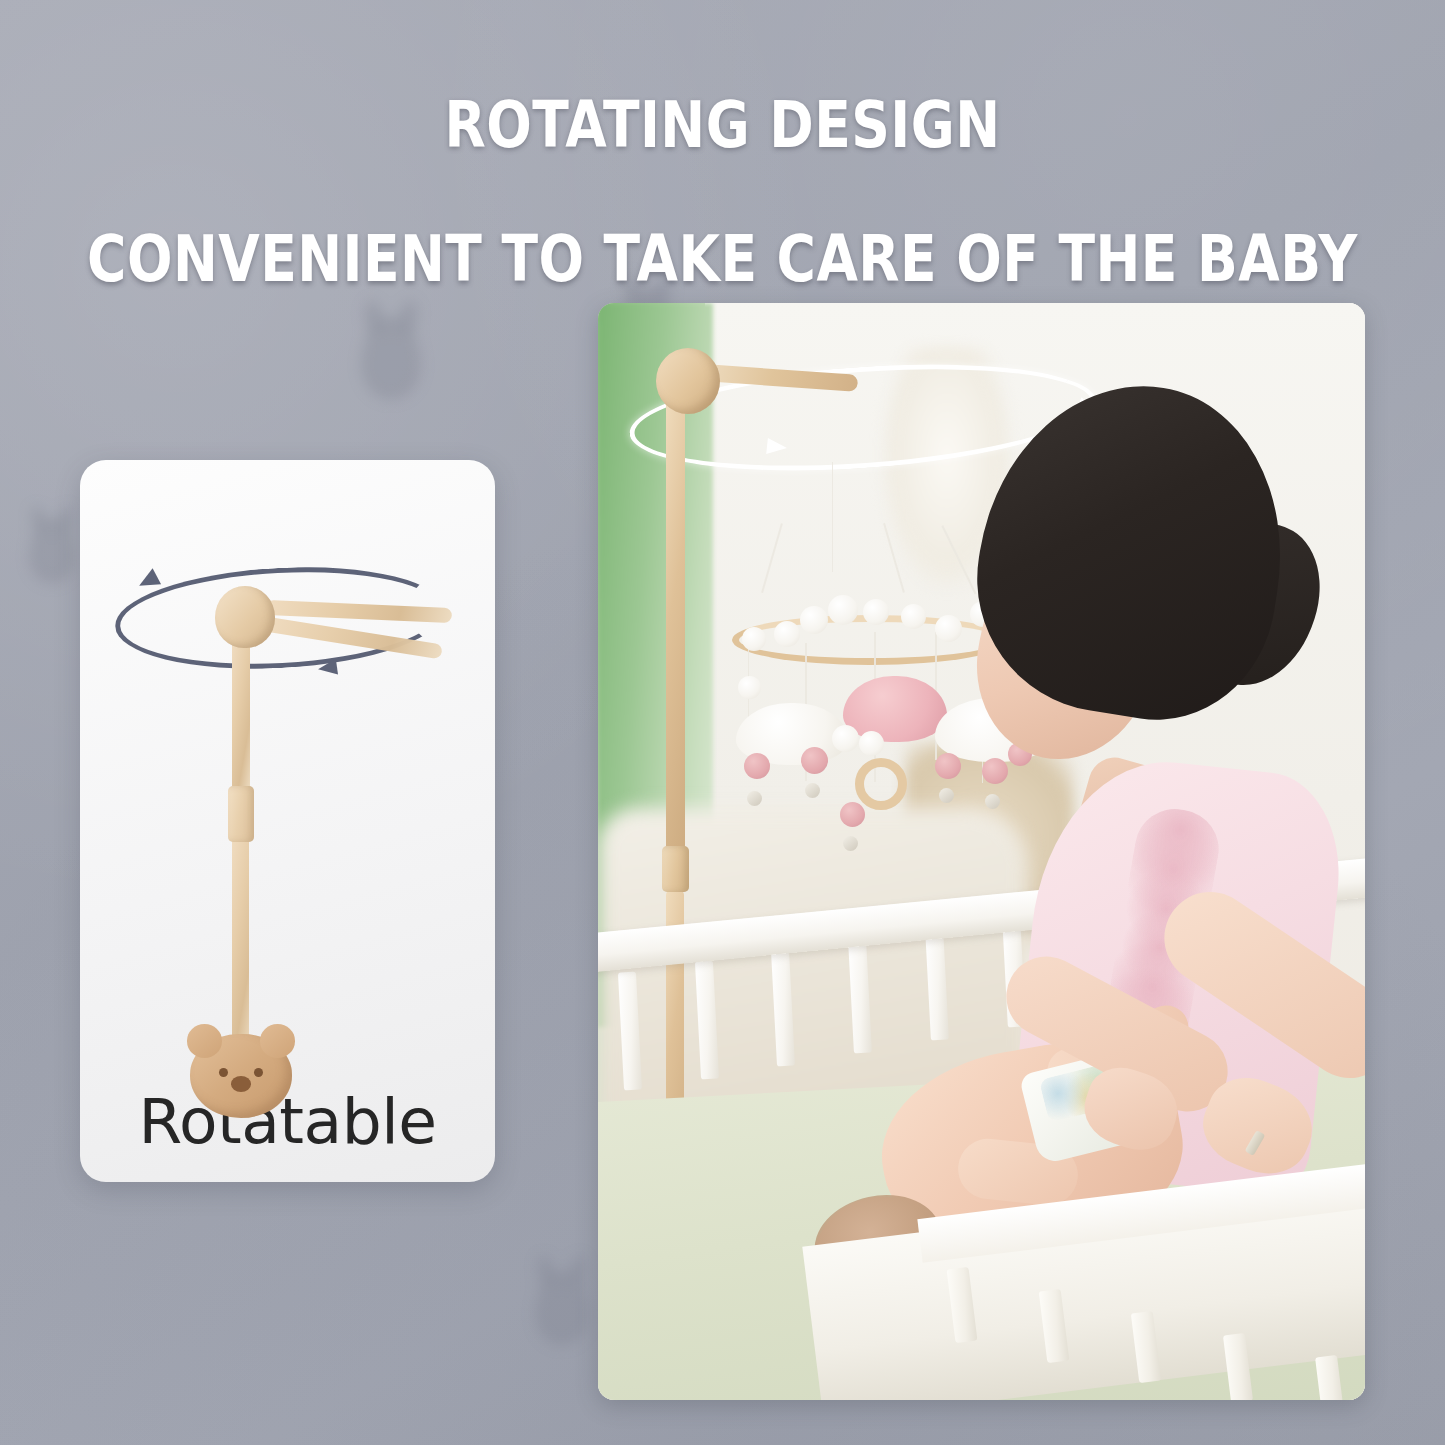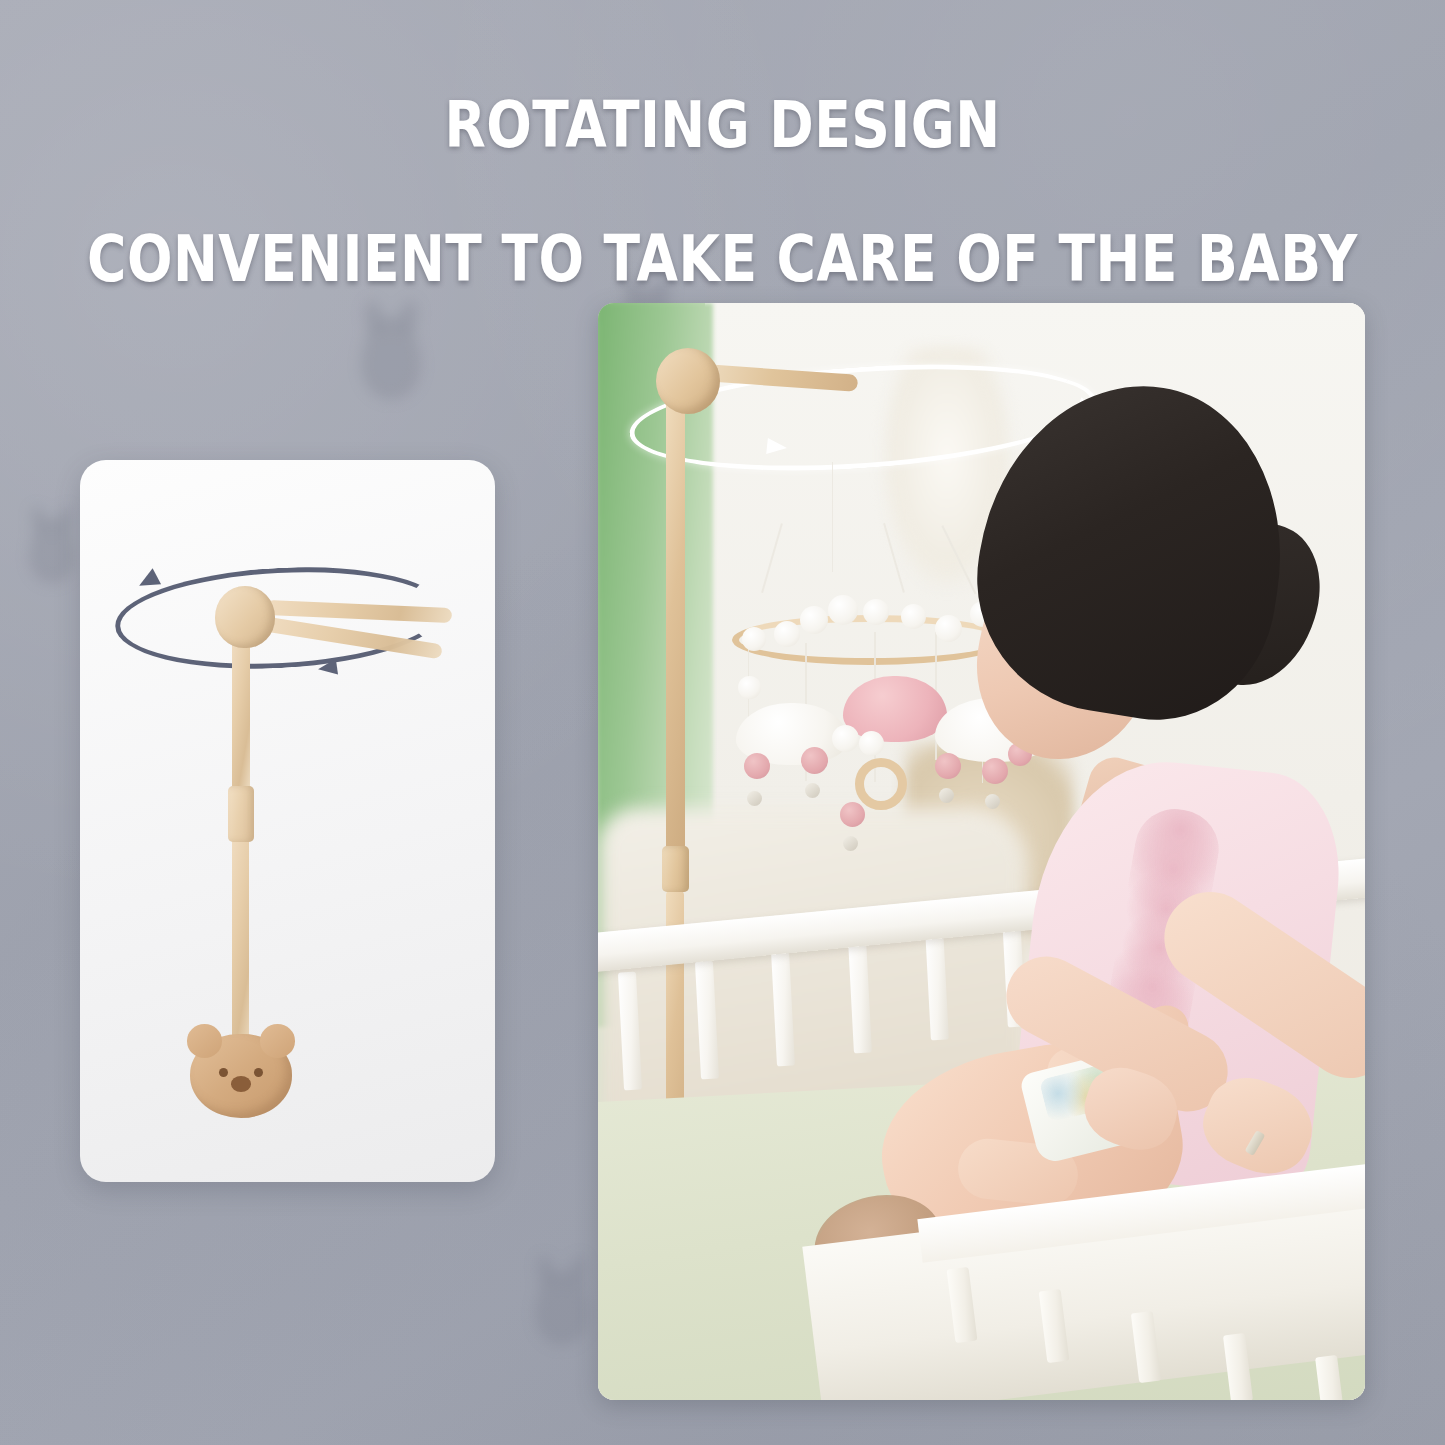--- a/index.html
+++ b/index.html
@@ -596,20 +596,21 @@
   <div id="card-pole-bot" class="wood"></div>
 
   <div id="card-bear" class="bear">
     <span class="ear l"></span>
     <span class="ear r"></span>
     <span class="eye l"></span>
     <span class="eye r"></span>
     <span class="snout"></span>
   </div>
 
+  <div id="card-label">Rotatable</div>
 </div>
 
 <div id="photo">
 
   <div id="photo-bg"></div>
   <div id="nursery-wall"></div>
   <div id="curtain"></div>
   <div id="blur-lamp"></div>
   <div id="blur-teddy"></div>
   <div id="blur-furniture"></div>

